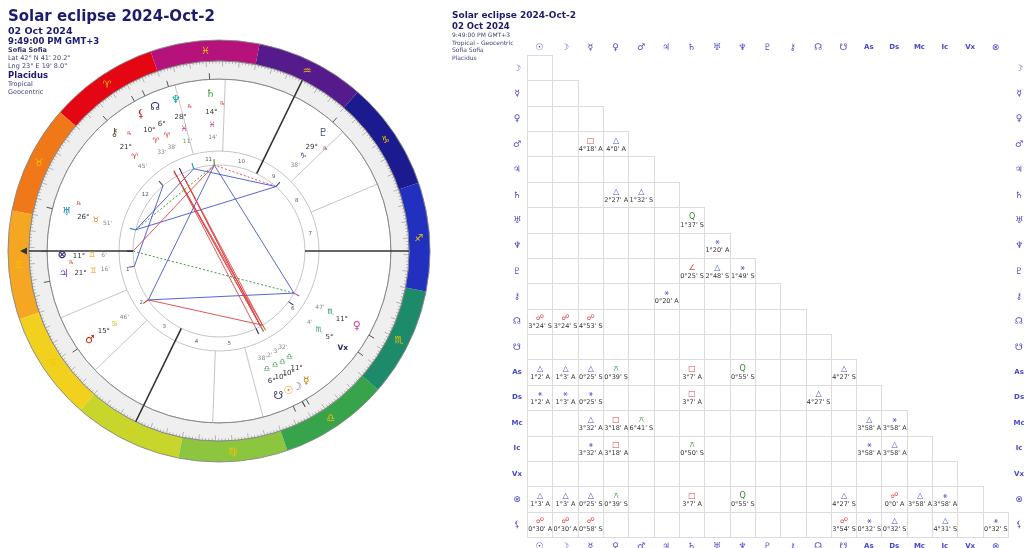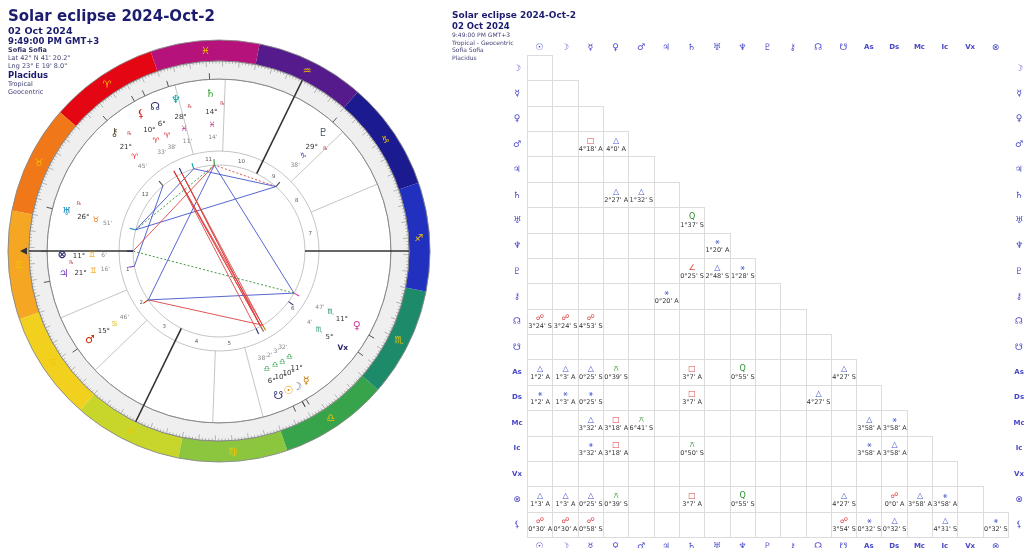--- a/index.html
+++ b/index.html
@@ -731,21 +731,21 @@
       <div class="cell" style="left: 678.92px; top: 257.96px; width: 26.32px; height: 26.37px;">
         <div class="ag" style="color: rgb(221, 68, 68);">∠</div>
         <div class="orb">0°25' S</div>
       </div>
       <div class="cell" style="left: 704.24px; top: 257.96px; width: 26.32px; height: 26.37px;">
         <div class="ag" style="color: rgb(68, 85, 204);">△</div>
         <div class="orb">2°48' S</div>
       </div>
       <div class="cell" style="left: 729.56px; top: 257.96px; width: 26.32px; height: 26.37px;">
         <div class="ag" style="color: rgb(68, 85, 204);">⚹</div>
-        <div class="orb">1°28' S</div>
+        <div class="orb">1°49' S</div>
       </div>
       <div class="cell" style="left: 527px; top: 283.33px; width: 26.32px; height: 26.37px;"></div>
       <div class="cell" style="left: 552.32px; top: 283.33px; width: 26.32px; height: 26.37px;"></div>
       <div class="cell" style="left: 577.64px; top: 283.33px; width: 26.32px; height: 26.37px;"></div>
       <div class="cell" style="left: 602.96px; top: 283.33px; width: 26.32px; height: 26.37px;"></div>
       <div class="cell" style="left: 628.28px; top: 283.33px; width: 26.32px; height: 26.37px;"></div>
       <div class="cell" style="left: 653.6px; top: 283.33px; width: 26.32px; height: 26.37px;">
         <div class="ag" style="color: rgb(68, 85, 204);">⚹</div>
         <div class="orb">0°20' A</div>
       </div>

